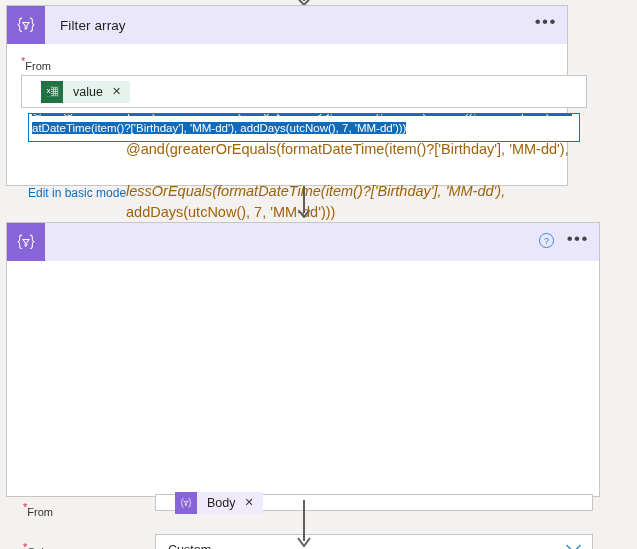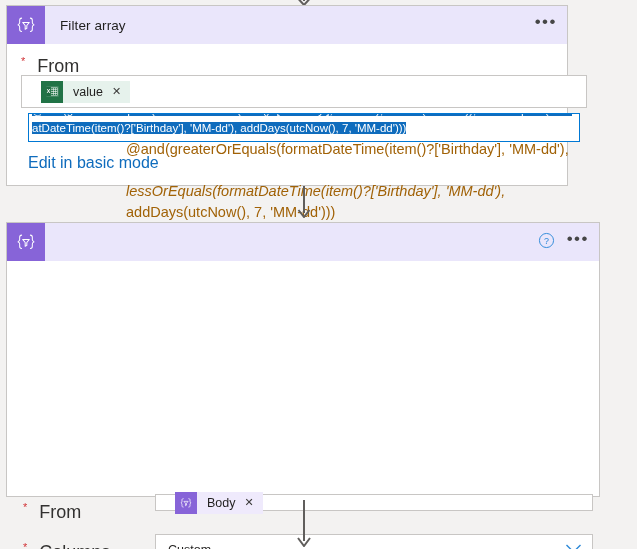--- a/index.html
+++ b/index.html
@@ -69,23 +69,22 @@
   .help-icon { cursor: pointer; display:block; }
 
   
   .req-star {
     color: #d13438;
     font-size: 11px;
     vertical-align: top;
     line-height: 11px;
   }
   .field-label {
-    font-size: 18px;
+    font-size: 11px;
     color: #323130;
-    margin-left: 12px;
   }
 
   .token-box {
     border: 1px solid #c8c6c4;
     background: #fff;
     box-sizing: border-box;
     display: flex;
     align-items: center;
     padding-left: 19px;
   }
@@ -135,22 +134,23 @@
     color: #ffffff;
     background: #0f6cbd;
     word-break: break-all;
     display: inline;
     box-decoration-break: clone;
     -webkit-box-decoration-break: clone;
     font-family: "Liberation Sans", sans-serif;
   }
   .link {
     color: #0f6cbd;
-    font-size: 16px;
+    font-size: 12px;
     cursor: pointer;
+    margin-top: 32px;
   }
 
   
   .select-box {
     border: 1px solid #c8c6c4;
     background: #fff;
     box-sizing: border-box;
     display: flex;
     align-items: center;
     justify-content: space-between;

